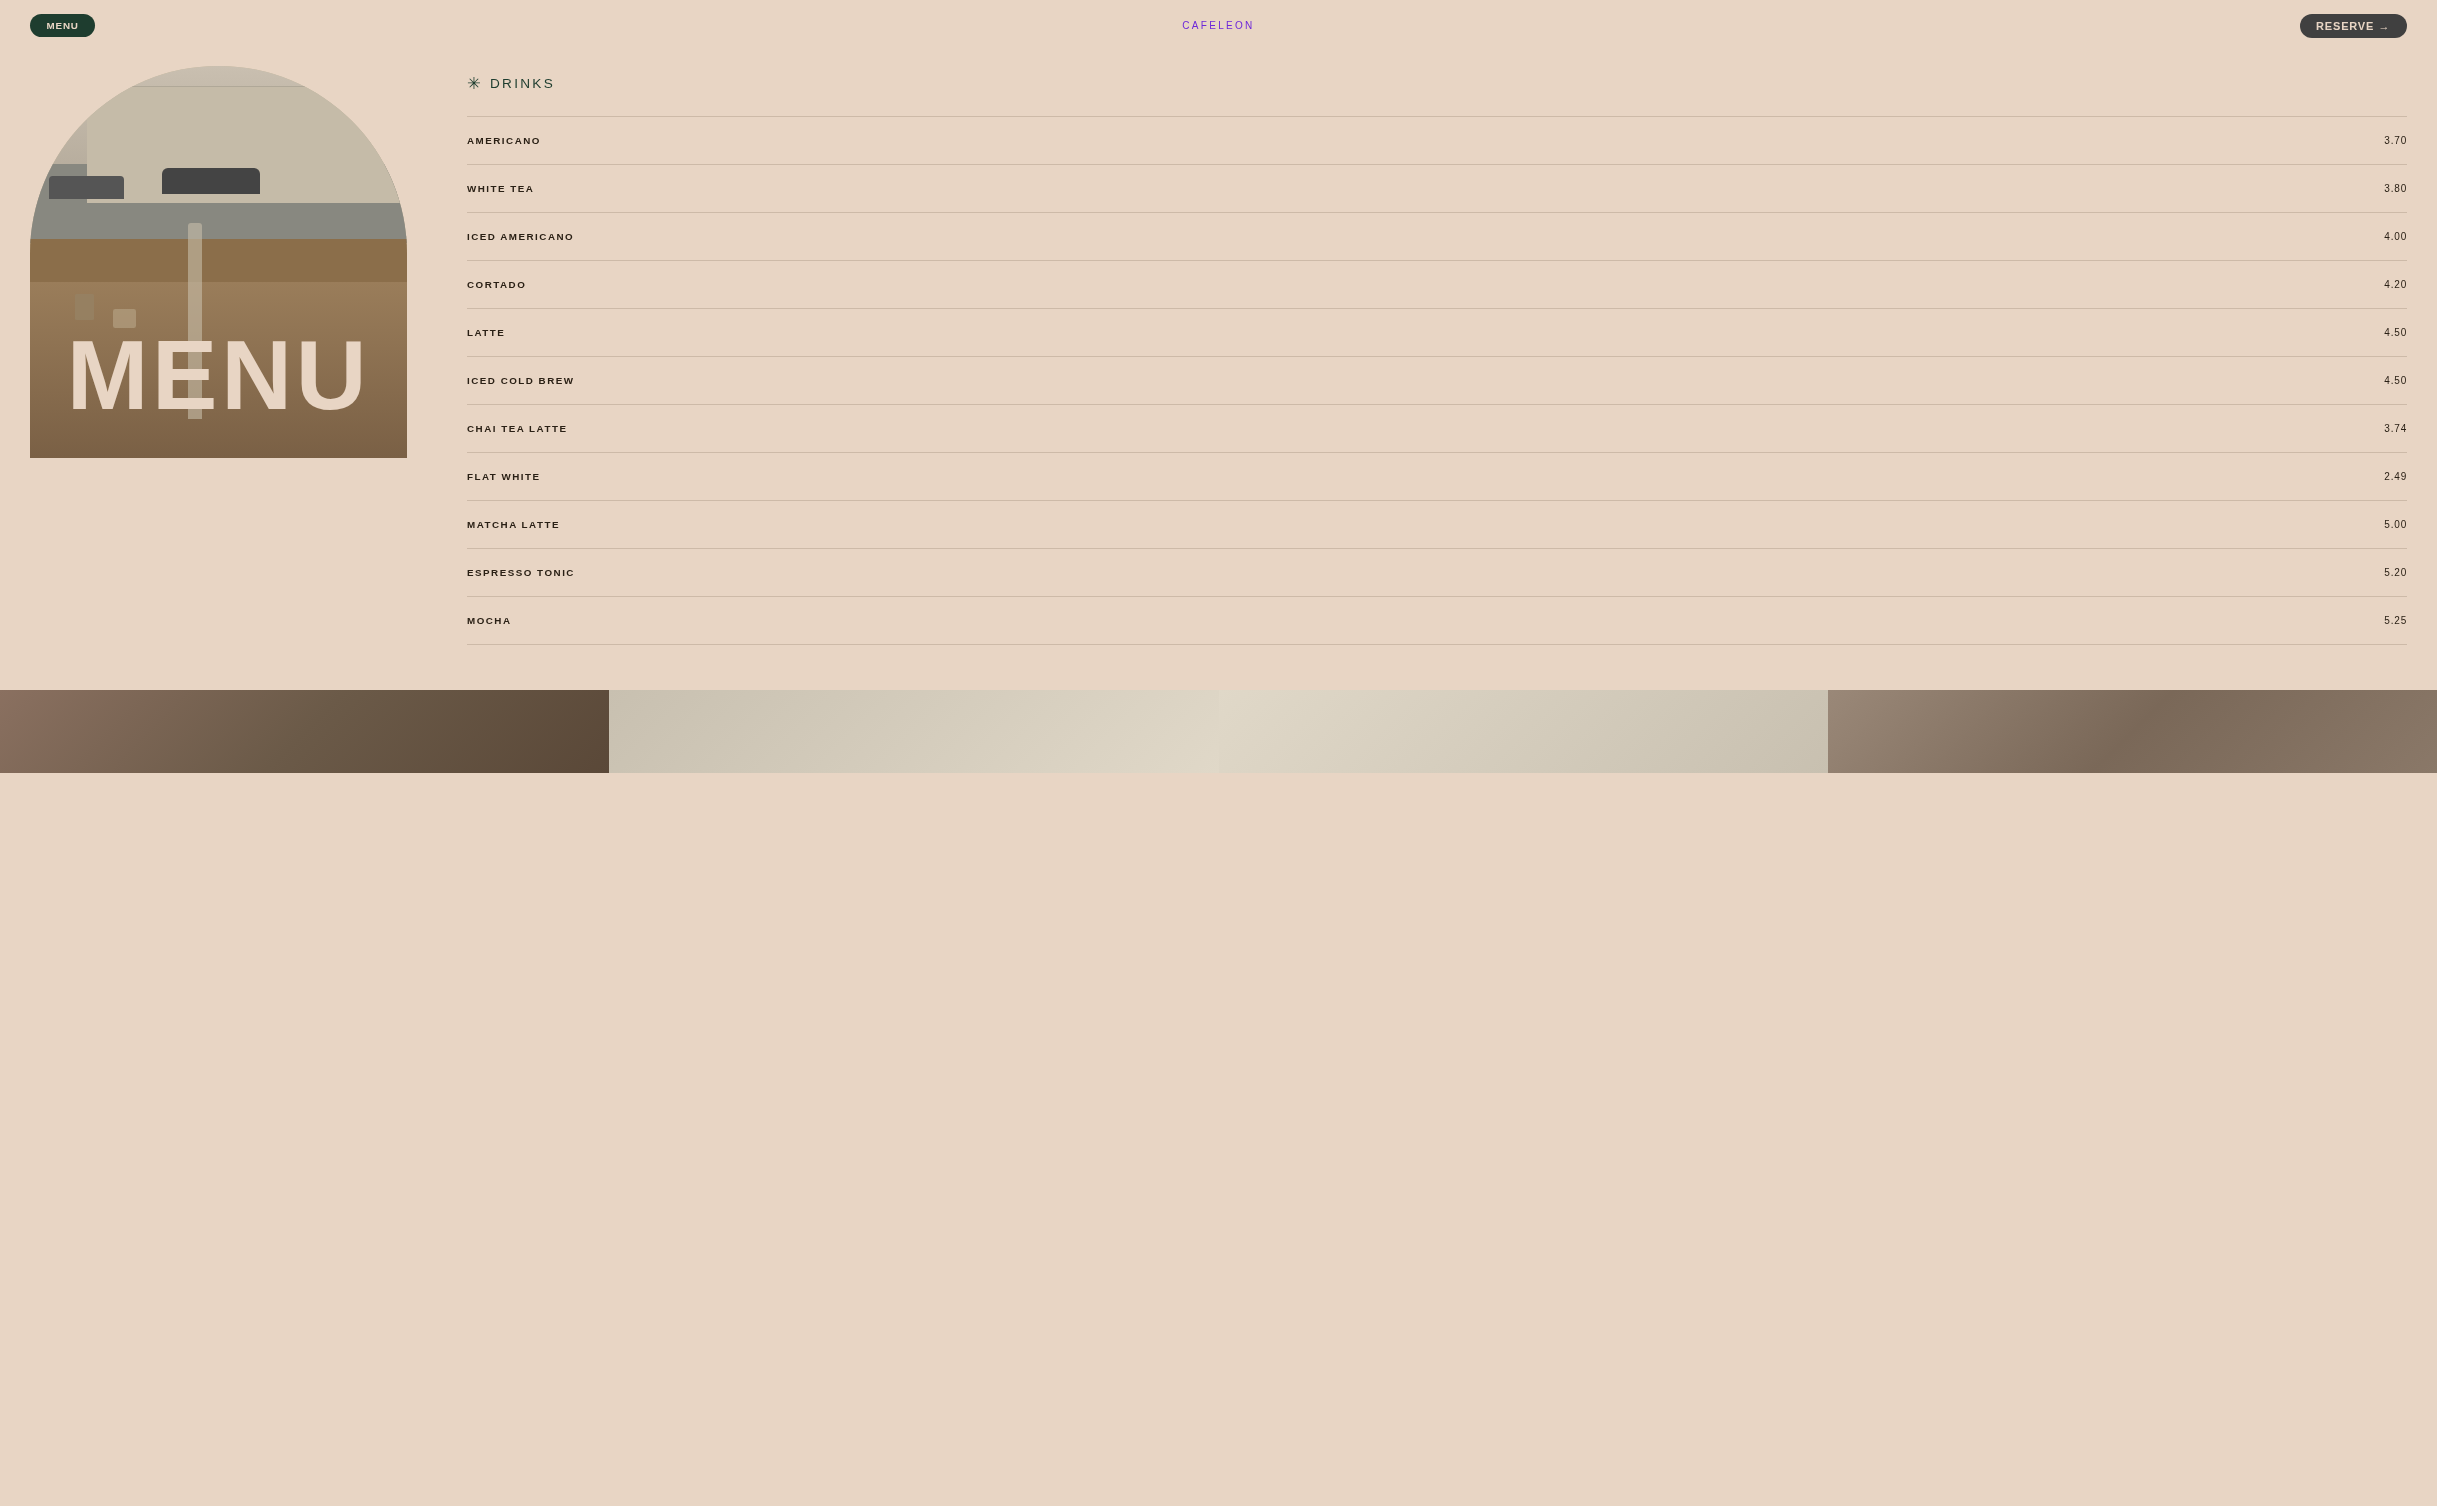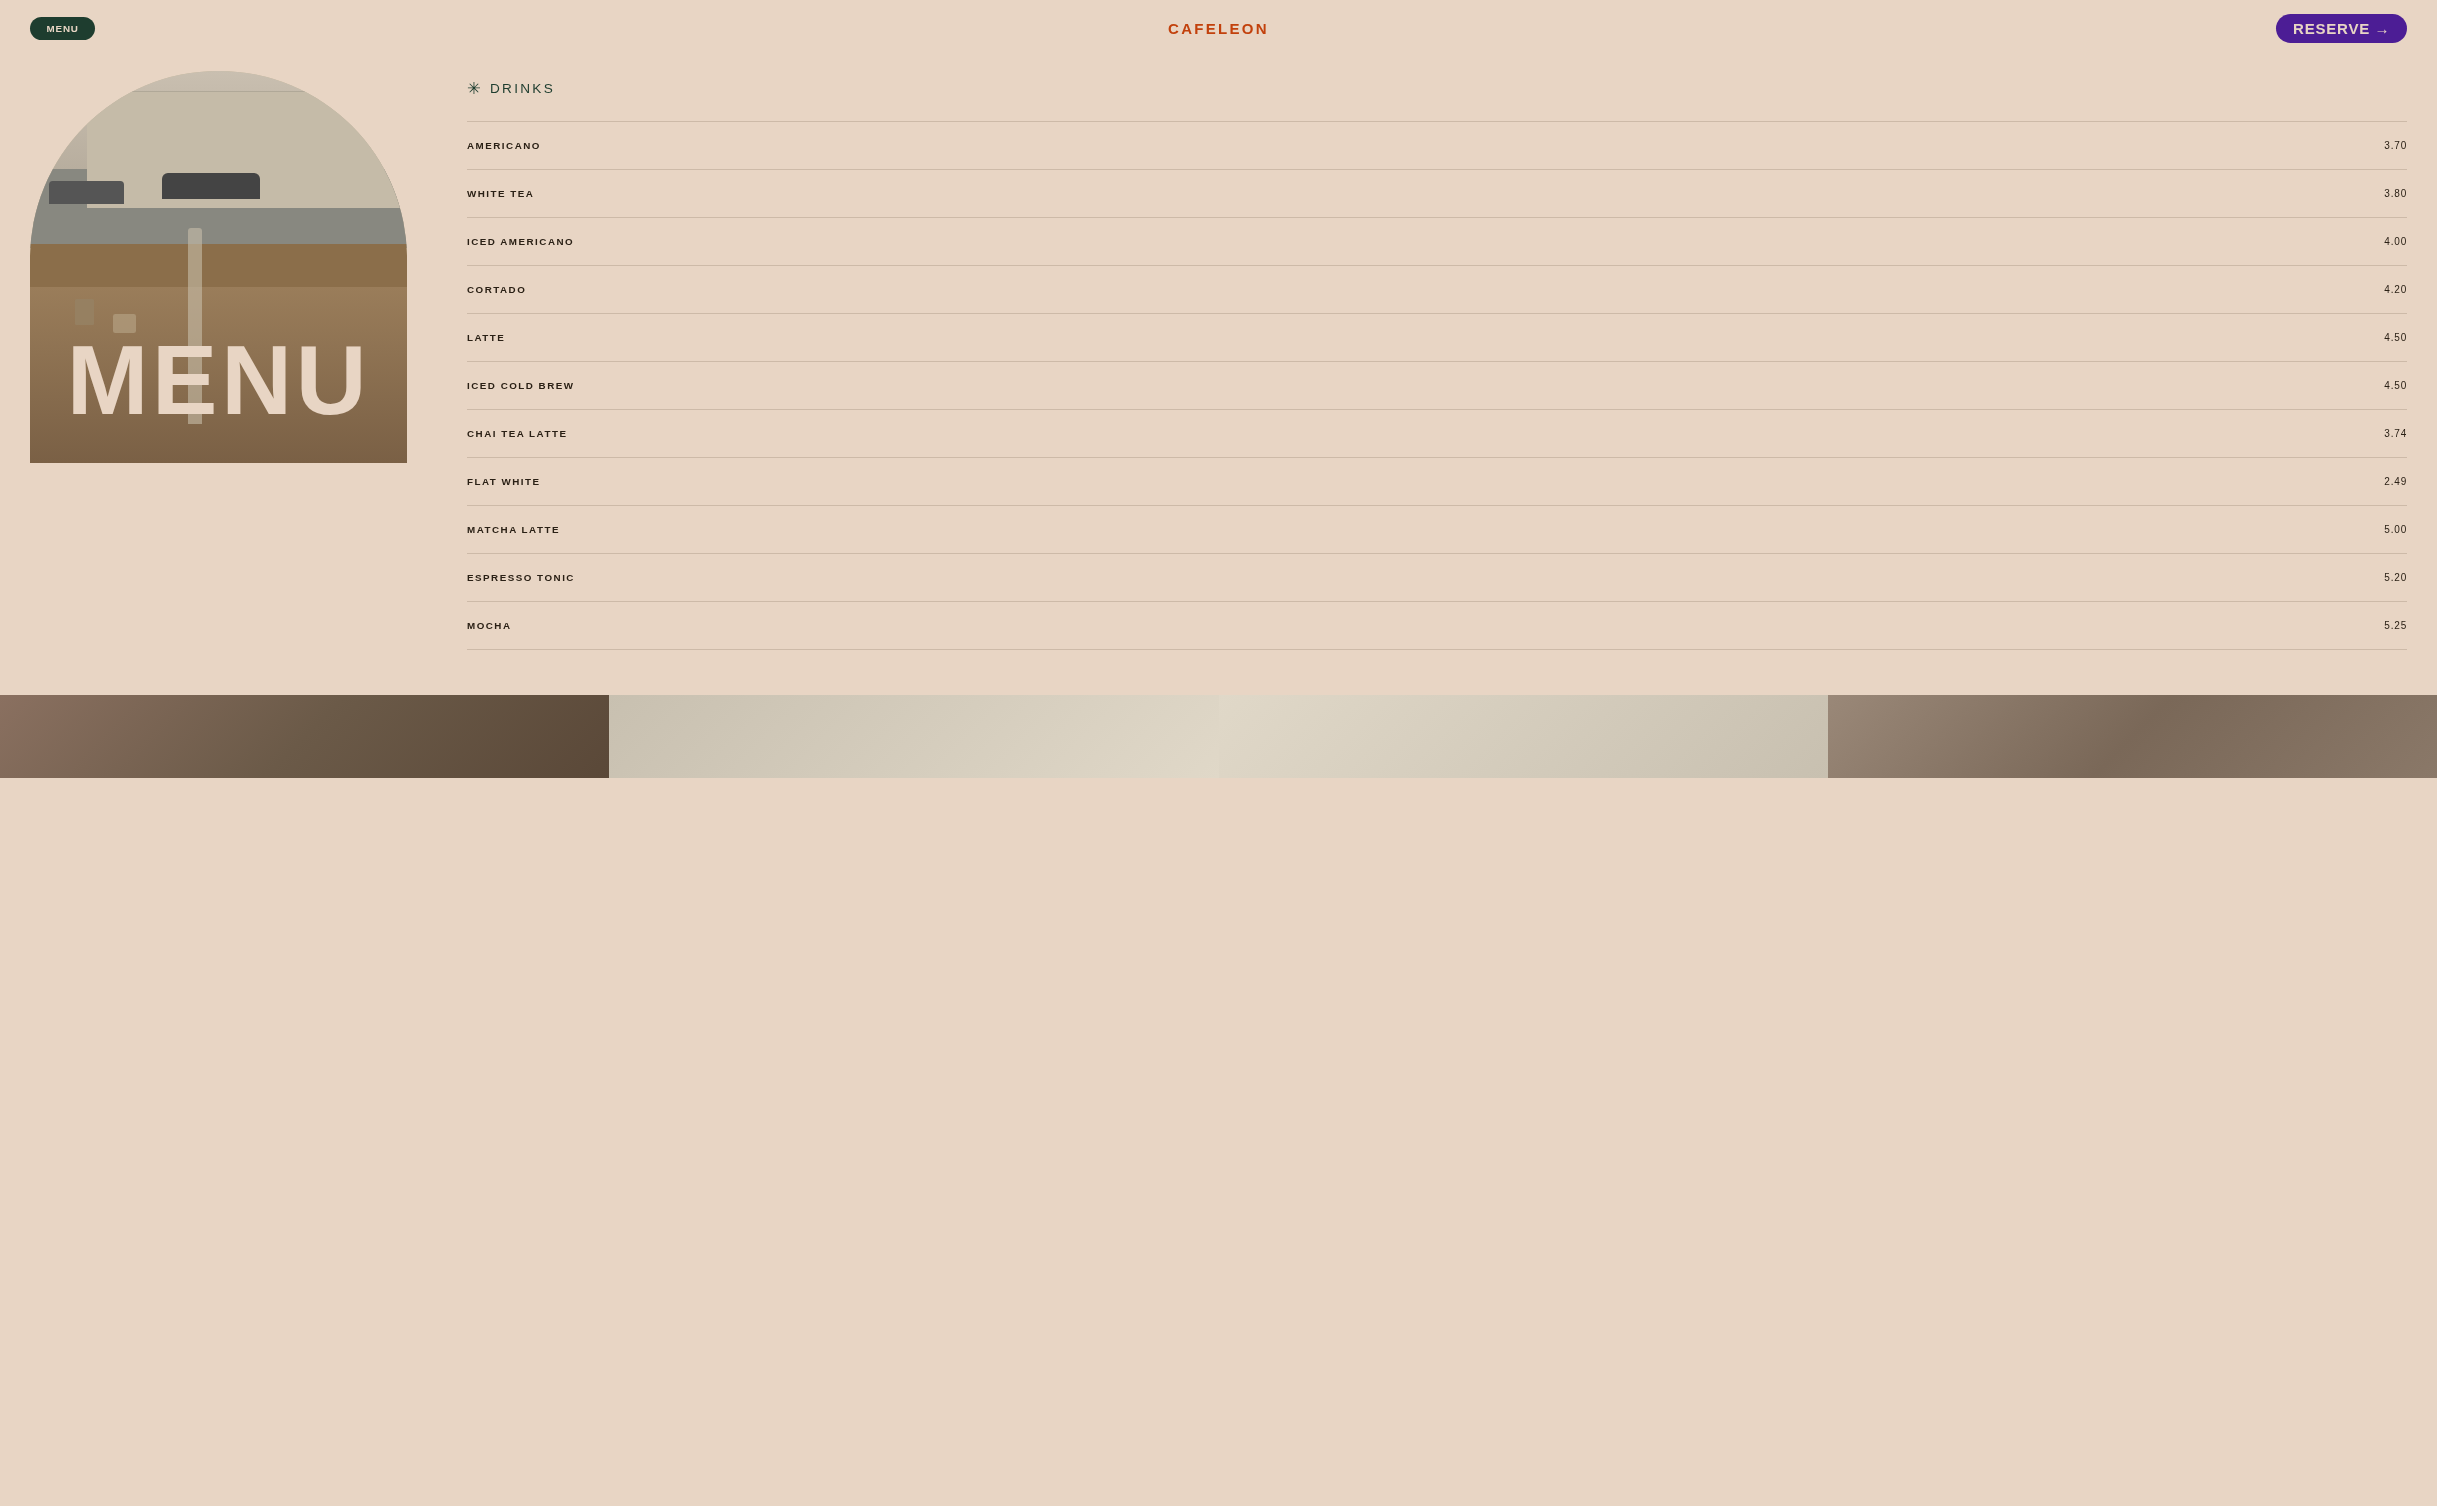--- a/index.html
+++ b/index.html
@@ -32,33 +32,33 @@
       font-size: 9.8px;
       font-weight: bold;
       letter-spacing: 0.8px;
       cursor: pointer;
     }
 
     .nav-logo {
       position: absolute;
       left: 50%;
       transform: translateX(-50%);
-      font-size: 15px;
-      font-weight: 700;
+      font-size: 10px;
+      font-weight: 400;
       letter-spacing: 2.3px;
-      color: #c2410c;
+      color: #6d28d9;
     }
 
     .nav-reserve-btn {
-      background-color: #4c1d95;
+      background-color: #404040;
       color: #e8d5c4;
       border: none;
       border-radius: 15px;
       padding: 6px 16.6px;
-      font-size: 15px;
+      font-size: 11px;
       font-weight: bold;
       letter-spacing: 0.8px;
       cursor: pointer;
       display: flex;
       align-items: center;
       gap: 4.5px;
     }
 
     .nav-reserve-btn::after {
       content: '→';

